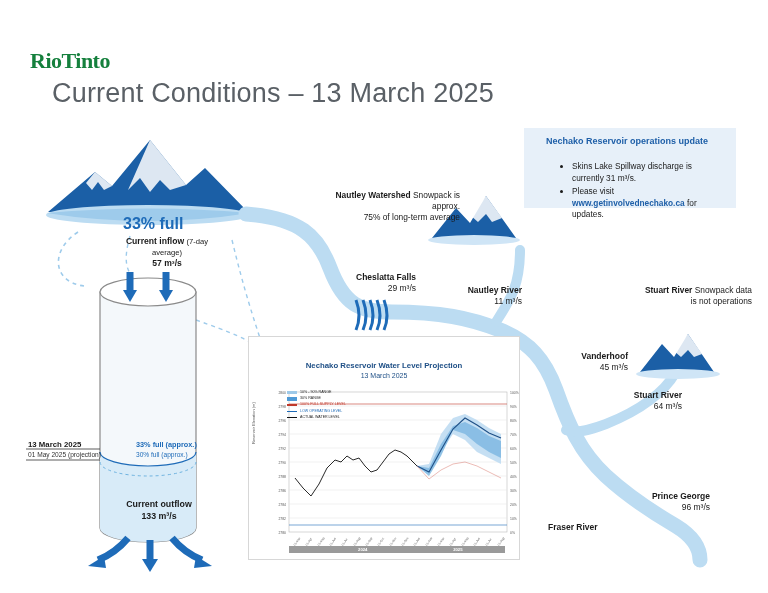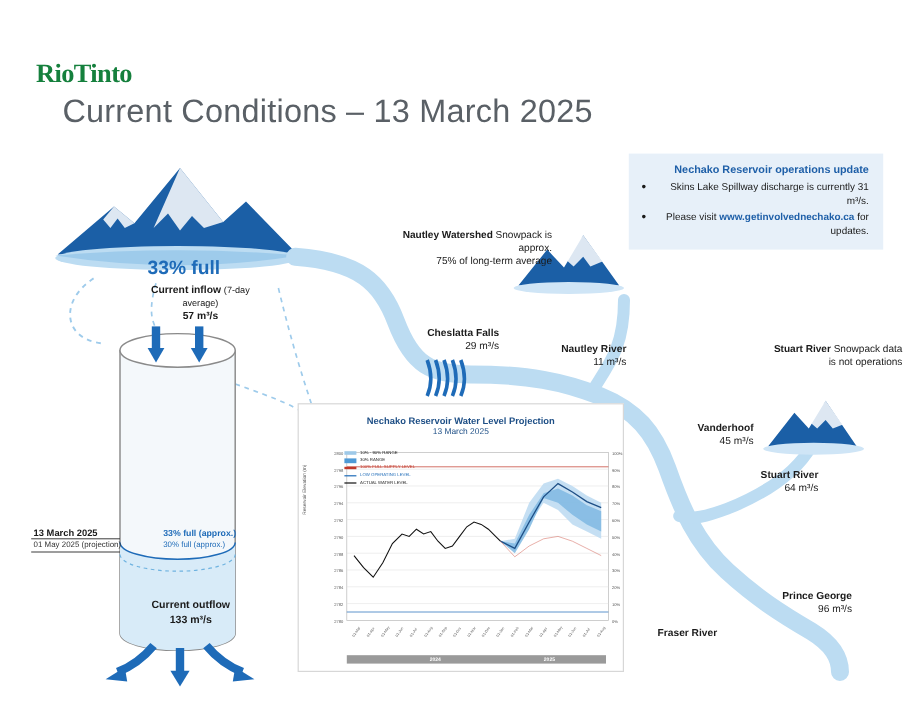--- a/index.html
+++ b/index.html
@@ -30,24 +30,24 @@
 
   
   .lbl{position:absolute;font-size:8.5px;line-height:11px;color:#1a1a1a;}
   .lbl .hd{font-weight:bold;display:block;}
   .ctr{text-align:right;}
 
   
   .infobox{
     position:absolute;left:524px;top:128px;width:212px;height:80px;
     background:#e7f0f9;
-    padding:8px 12px;box-sizing:border-box;text-align:right;
+    padding:8px 22px;box-sizing:border-box;
   }
   .infobox .ttl{color:#1e5fa8;font-weight:bold;font-size:9px;margin-bottom:4px;}
-  .infobox ul{margin:0;padding-left:11px;}
+  .infobox ul{margin:15px;padding-left:11px;}
   .infobox li{font-size:8.3px;line-height:11.5px;color:#1a1a1a;margin-bottom:2px;}
   .infobox a{color:#1e5fa8;font-weight:bold;text-decoration:none;}
 
   
   .pct{
     position:absolute;left:123px;top:215px;
     font-size:16px;font-weight:bold;color:#1e6bb8;
   }
   .inflow{
     position:absolute;left:112px;top:236px;width:110px;text-align:center;
@@ -68,21 +68,21 @@
   .tankleg .v1{position:absolute;left:108px;top:0;font-weight:bold;font-size:7.3px;color:#1e6bb8;}
   .tankleg .v2{position:absolute;left:108px;top:11px;font-size:6.6px;color:#1e6bb8;}
 
   
   .chart{
     position:absolute;left:248px;top:336px;width:272px;height:224px;
     background:#ffffff;border:1px solid #d7d7d7;box-sizing:border-box;
   }
   .chart .ct{
     text-align:center;font-size:7.8px;font-weight:bold;color:#1e4f86;
-    margin-top:9px;line-height:10px;
+    margin-top:24px;line-height:10px;
   }
   .chart .cs{text-align:center;font-size:7px;color:#1e4f86;line-height:9px;}
   .chart .plotwrap{position:relative;width:100%;height:170px;margin-top:4px;}
   .chart .ylab{
     position:absolute;left:2px;top:60px;font-size:4px;color:#555;
     transform:rotate(-90deg);transform-origin:left top;white-space:nowrap;
   }
   .legendbox{
     position:absolute;left:38px;top:6px;width:92px;
     font-size:3.6px;line-height:5.2px;

